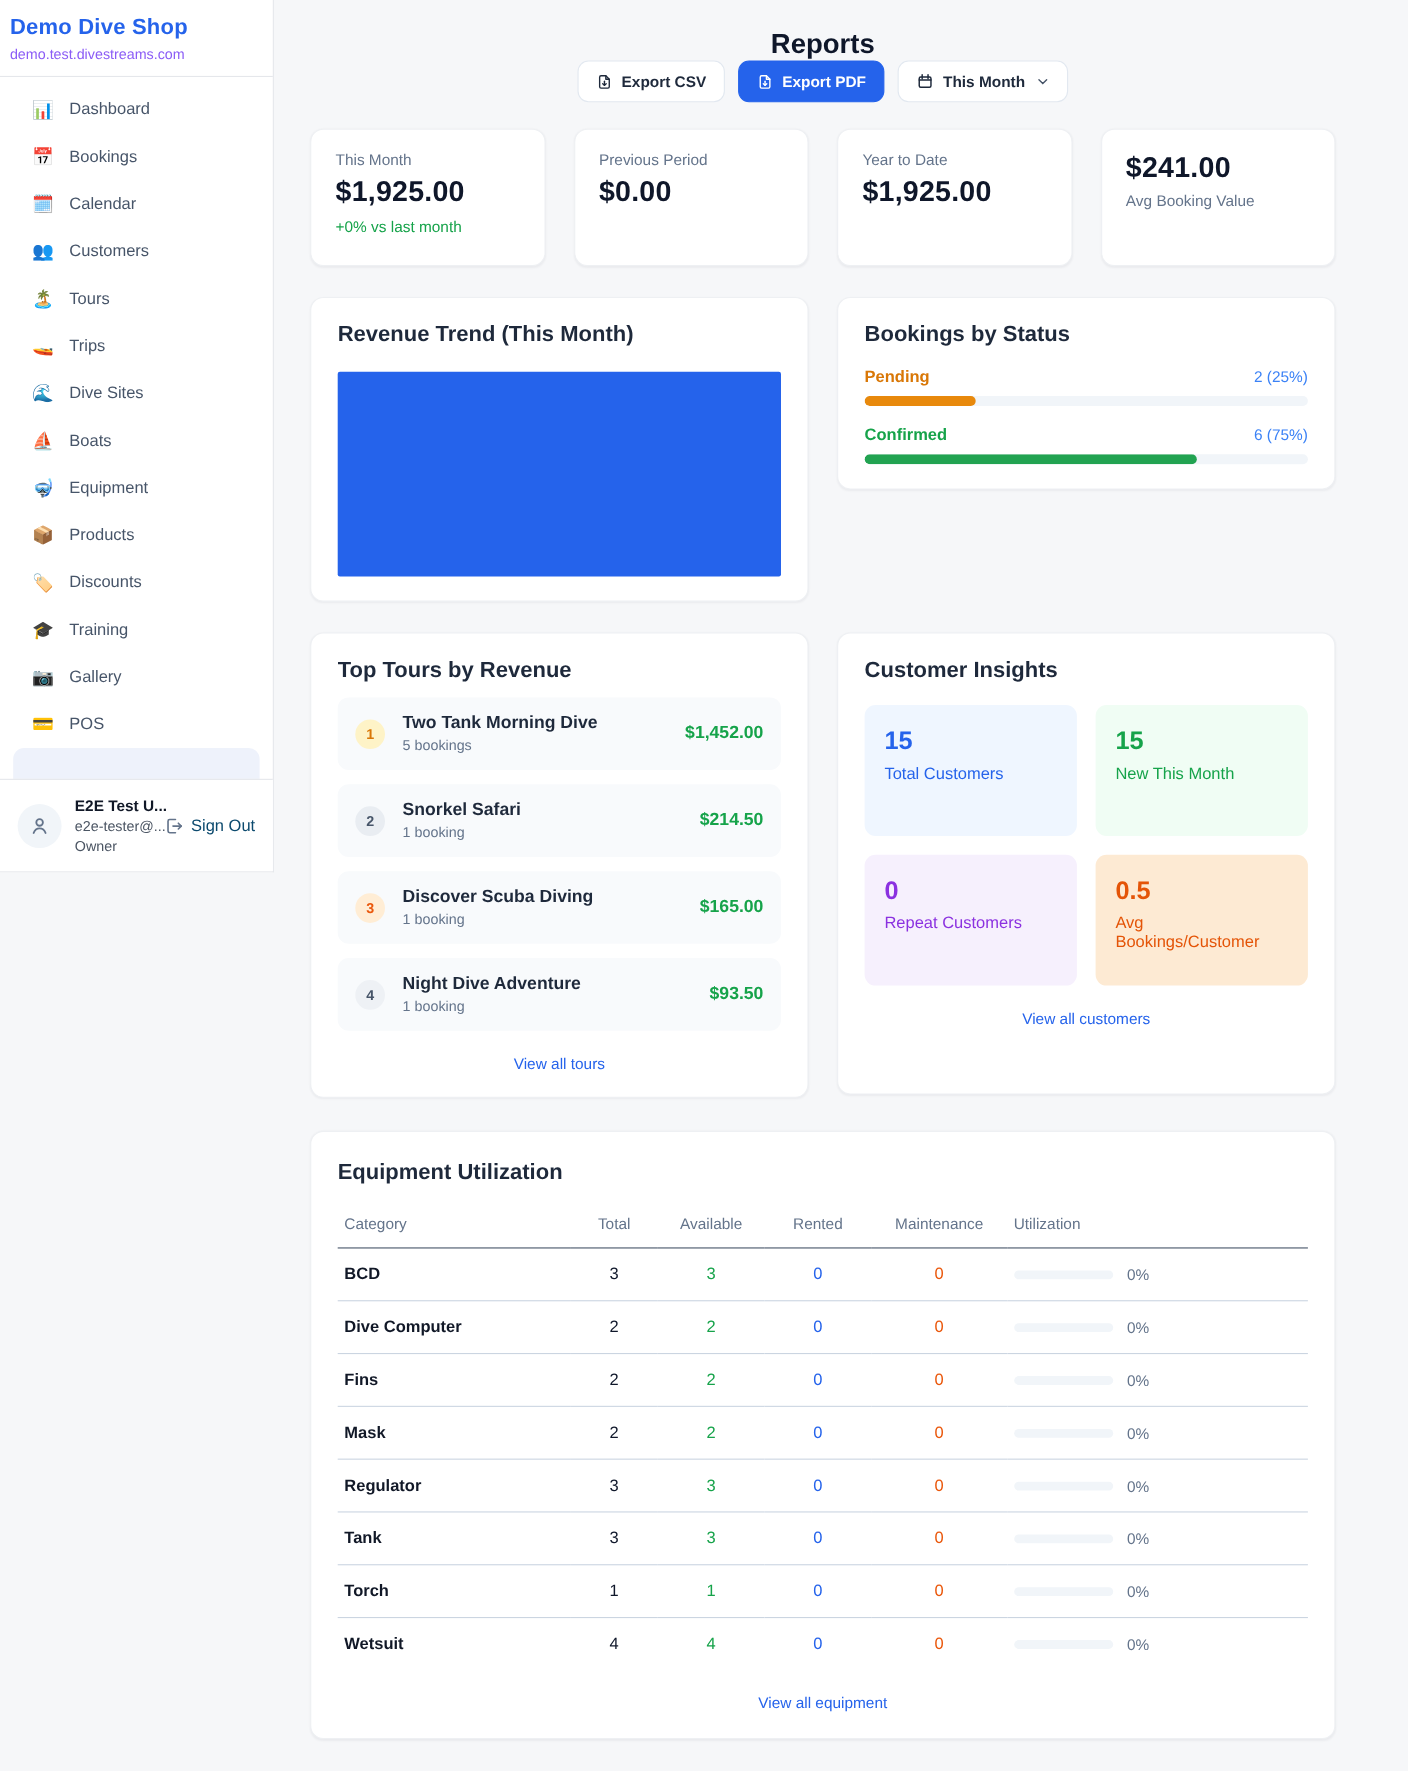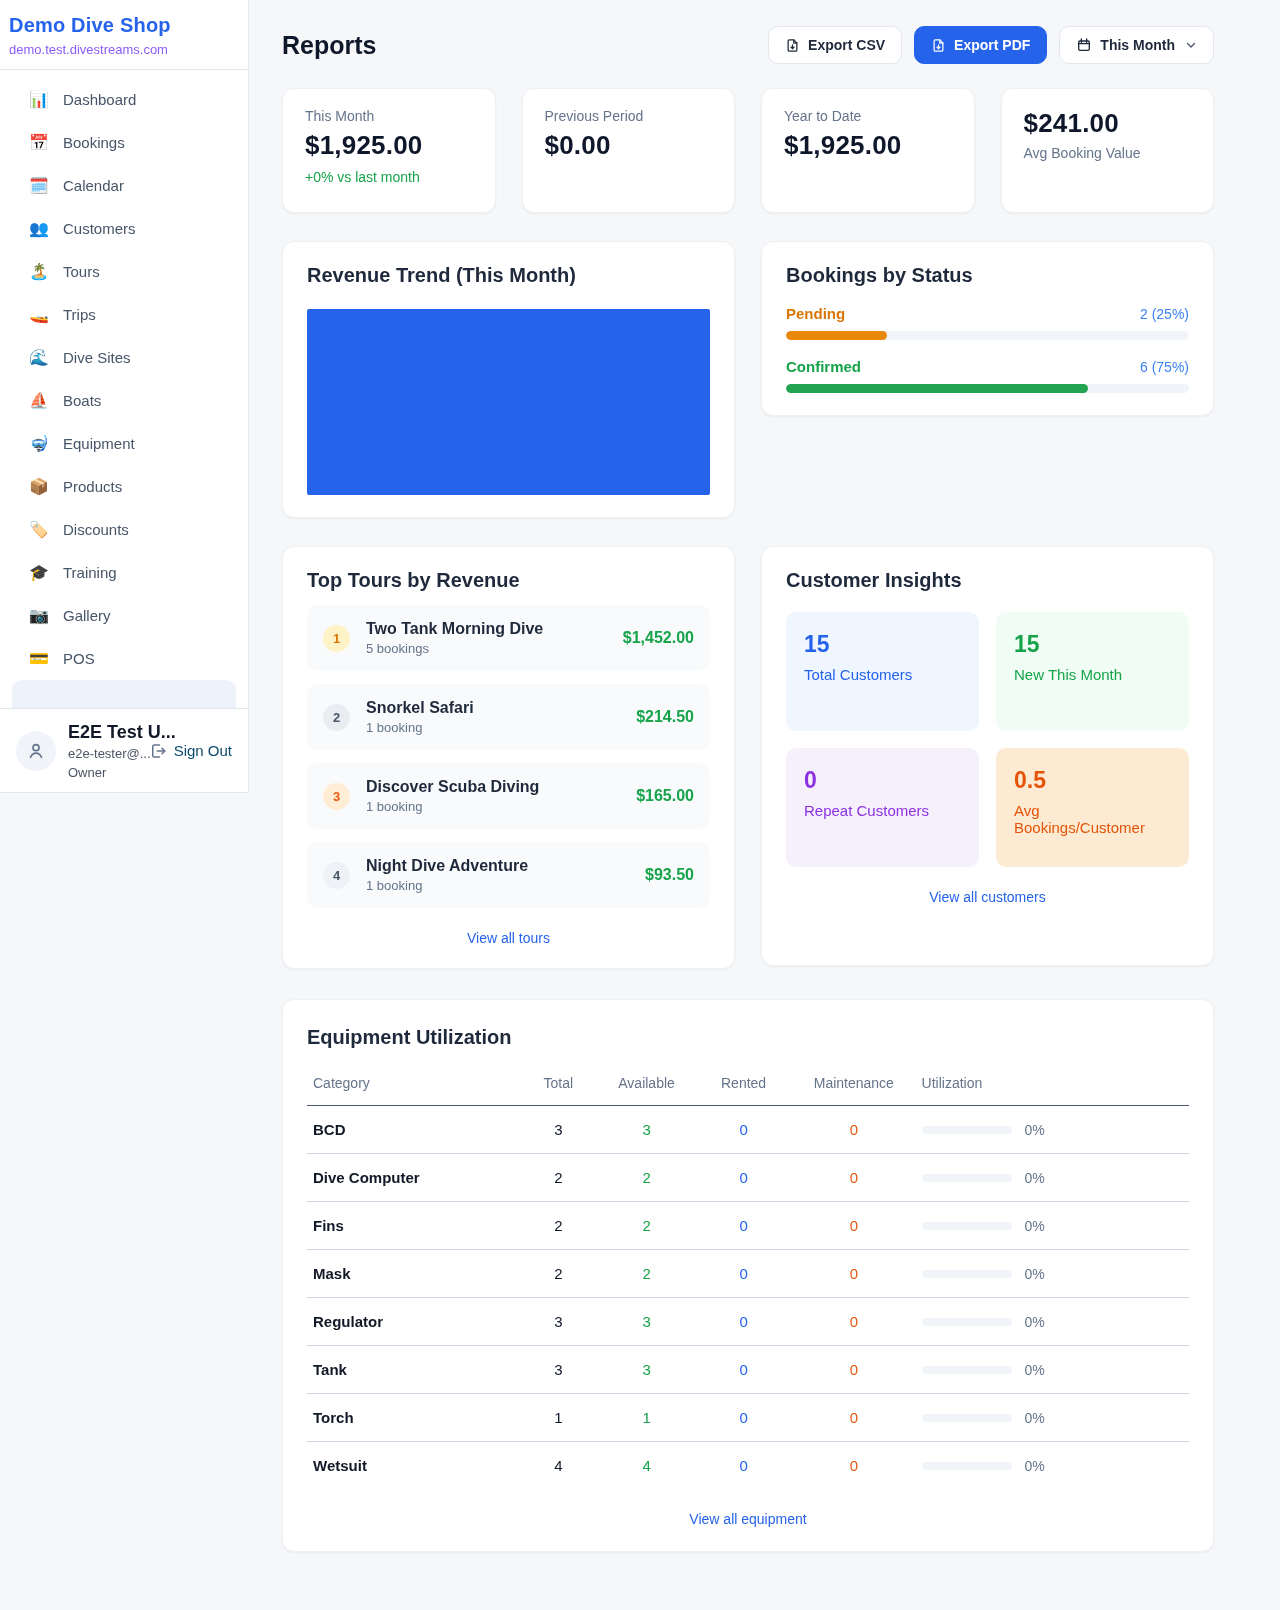--- a/index.html
+++ b/index.html
@@ -35,29 +35,29 @@
     position:absolute; left:0; right:0; bottom:0; height:84px;
     border-top:1px solid #e5e7eb; background:#fff;
     display:flex; align-items:center; gap:12px; padding:0 16px;
   }
   .avatar {
     width:40px; height:40px; min-width:40px; border-radius:50%;
     background:#f1f5f9; display:flex; align-items:center; justify-content:center;
     color:#64748b;
   }
   .u-meta { flex:1; min-width:0; line-height:1.45; }
-  .u-name { font-weight:bold; font-size:18px; color:#111827; white-space:nowrap; }
+  .u-name { font-weight:bold; font-size:14px; color:#111827; white-space:nowrap; }
   .u-email,.u-role { font-size:13px; color:#4b5563; white-space:nowrap; }
   .signout {
     display:flex; align-items:center; gap:7px;
     color:#0c4a6e; font-size:15px; cursor:pointer; white-space:nowrap;text-align:right;
   }
   
   .main { flex:1; padding:26px 66px 40px 33px; }
-  .page-head { display:flex; align-items:center; justify-content:space-between; margin-bottom:24px; }
+  .page-head { display:flex; align-items:center; justify-content:space-between; margin-bottom:24px;flex-direction:column; }
   .page-title { font-size:25px; font-weight:bold; color:#0f172a; }
   .head-actions { display:flex; gap:12px; }
   .btn {
     display:flex; align-items:center; gap:8px;
     height:38px; padding:0 16px; border-radius:10px;
     background:#fff; border:1px solid #e2e8f0;
     font-size:14px; font-weight:bold; color:#1e293b; cursor:pointer;
     font-family:"Liberation Sans", sans-serif;
   }
   .btn.primary { background:#2563eb; border-color:#2563eb; color:#fff; }

